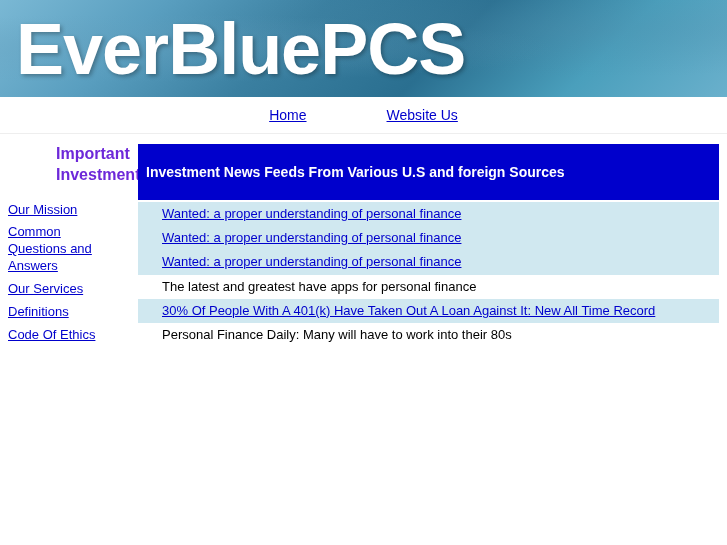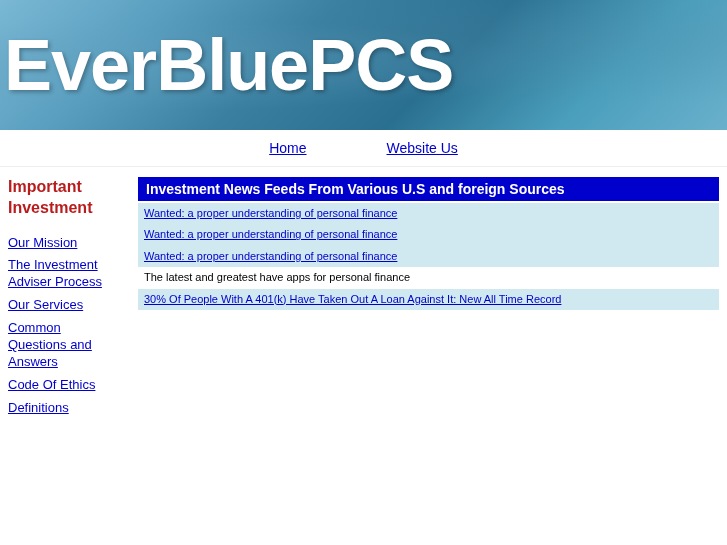--- a/index.html
+++ b/index.html
@@ -1,25 +1,25 @@
 <!DOCTYPE html>
 <html><head>
   <meta charset="utf-8">
   <style>
     * { margin: 0; padding: 0; box-sizing: border-box; }
     body { font-family: Arial, sans-serif; font-size: 13px; background: #fff; width: 727px; }
 
     
     #header {
       width: 100%;
-      height: 130px;
+      height: 97px;
       background: linear-gradient(135deg, #7ab8d4 0%, #5a9fc0 20%, #3a7fa0 40%, #2a6f90 60%, #4a9fbc 80%, #6ab0cc 100%);
       display: flex;
       align-items: center;
-      padding-left: 4px;
+      padding-left: 16px;
       overflow: hidden;
       position: relative;
     }
     #header::before {
       content: '';
       position: absolute;
       top: 0; left: 0; right: 0; bottom: 0;
       background: 
         radial-gradient(ellipse at 20% 50%, rgba(100,160,190,0.4) 0%, transparent 50%),
         radial-gradient(ellipse at 80% 30%, rgba(80,140,170,0.3) 0%, transparent 50%);
@@ -56,25 +56,26 @@
       padding: 10px 0;
     }
 
     
     #sidebar {
       width: 130px;
       flex-shrink: 0;
       padding: 0 8px;
     }
     #important-info {
-      color: #b91c1c;
+      color: #6d28d9;
       font-size: 16px;
       font-weight: bold;
       line-height: 1.3;
       margin-bottom: 16px;
+      margin-left: 48px;
     }
     #sidebar-nav {
       list-style: none;
     }
     #sidebar-nav li {
       margin-bottom: 6px;
     }
     #sidebar-nav li a {
       color: #00c;
       text-decoration: underline;
@@ -85,26 +86,26 @@
     
     #main {
       flex: 1;
       padding: 0 8px;
     }
     #news-header {
       background: #00c;
       color: #fff;
       font-weight: bold;
       font-size: 14px;
-      padding: 4px 8px;
+      padding: 20px 8px;
       margin-bottom: 2px;
     }
     .news-item {
-      padding: 3px 6px;
-      font-size: 11px;
+      padding: 3px 24px;
+      font-size: 13px;
       line-height: 1.4;
     }
     .news-item.highlight {
       background: #d0e8f0;
     }
     .news-item a {
       color: #00c;
       text-decoration: underline;
     }
   </style>
@@ -122,32 +123,32 @@
 
 <div id="page-container">
 
   <div id="sidebar">
     <div id="important-info">
       <span>Important</span><br>
       <span>Investment</span>
     </div>
     <ul id="sidebar-nav">
     <li><a href="#">Our Mission</a></li>
-        <li><a href="#">The Investment Adviser Process</a></li>
+        <li><a href="#">Common Questions and Answers</a></li>
         <li><a href="#">Our Services</a></li>
-        <li><a href="#">Common Questions and Answers</a></li>
+        <li><a href="#">Definitions</a></li>
         <li><a href="#">Code Of Ethics</a></li>
-        <li><a href="#">Definitions</a></li>
       </ul>
   </div>
 
   <div id="main">
     <div id="news-header">Investment News Feeds From Various U.S and foreign Sources</div>
     <div id="news-list">
         <div class="news-item highlight"><a href="#">Wanted: a proper understanding of personal finance</a></div>
         <div class="news-item highlight"><a href="#">Wanted: a proper understanding of personal finance</a></div>
         <div class="news-item highlight"><a href="#">Wanted: a proper understanding of personal finance</a></div>
         <div class="news-item">The latest and greatest have apps for personal finance</div>
         <div class="news-item highlight"><a href="#">30% Of People With A 401(k) Have Taken Out A Loan Against It: New All Time Record</a></div>
+        <div class="news-item">Personal Finance Daily: Many will have to work into their 80s</div>
       </div>
   </div>
 
 </div>
 
 </body></html>

